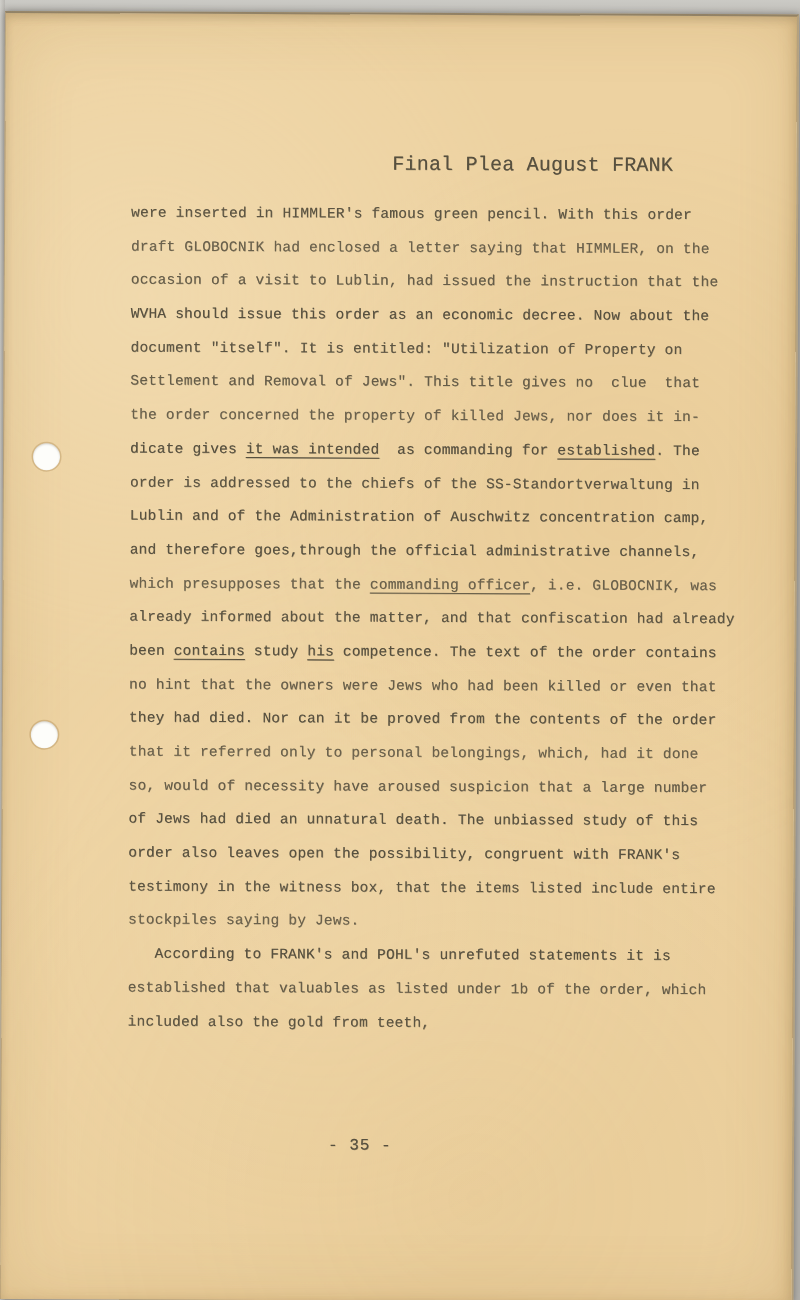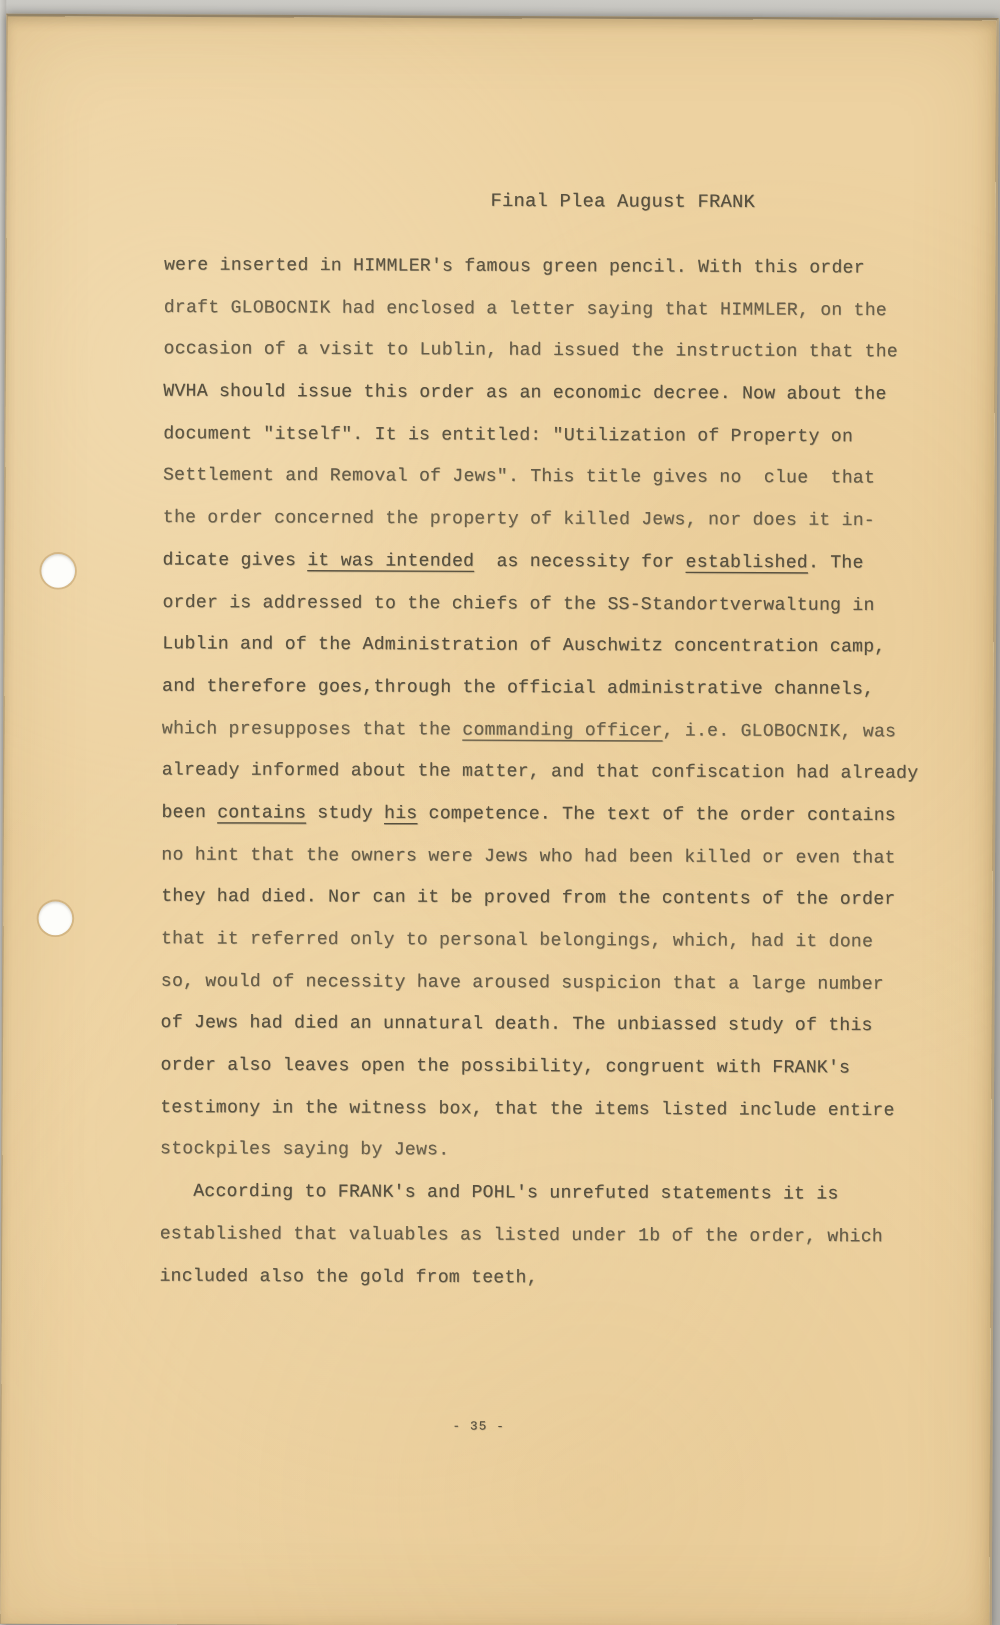--- a/index.html
+++ b/index.html
@@ -40,21 +40,21 @@
     border-right: 2px solid rgba(96,86,70,0.40);
   }
   .typed {
     color: #57503f;
     text-shadow: 0.4px 0.4px 0.6px rgba(87,80,63,0.55);
   }
   .doc-header {
     position: absolute;
     left: 387px;
     top: 138px;
-    font-size: 15px;
+    font-size: 20px;
     letter-spacing: 0.2px;
     white-space: pre;
   }
   .lines {
     position: absolute;
     left: 126px;
     top: 183px;
     width: 600px;
   }
   .line {
@@ -69,23 +69,23 @@
   .line:nth-child(4n+1) { opacity: 0.96; }
   .line:nth-child(5n+2) { opacity: 0.87; }
   .u {
     text-decoration: underline;
     text-underline-offset: 3.5px;
     text-decoration-thickness: 1px;
     font-family: Liberation Mono, monospace;
   }
   .page-number {
     position: absolute;
-    left: 361px;
+    left: 327px;
     top: 1122px;
-    font-size: 10px;
+    font-size: 16px;
     letter-spacing: 1px;
     white-space: pre;
   }
   .punch-hole {
     position: absolute;
     width: 27px;
     height: 27px;
     border-radius: 50%;
     background: #fdfdfa;
     box-shadow:
@@ -114,21 +114,21 @@
   <div class="doc-header typed">Final Plea August FRANK</div>
 
   <div class="lines typed">
       <div class="line"><span>were inserted in HIMMLER's famous green pencil. With this order</span></div>
       <div class="line"><span>draft GLOBOCNIK had enclosed a letter saying that HIMMLER, on the</span></div>
       <div class="line"><span>occasion of a visit to Lublin, had issued the instruction that the</span></div>
       <div class="line"><span>WVHA should issue this order as an economic decree. Now about the</span></div>
       <div class="line"><span>document "itself". It is entitled: "Utilization of Property on</span></div>
       <div class="line"><span>Settlement and Removal of Jews". This title gives no  clue  that</span></div>
       <div class="line"><span>the order concerned the property of killed Jews, nor does it in-</span></div>
-      <div class="line"><span>dicate gives </span><span class="u">it was intended</span><span>  as necessity for </span><span class="u">established</span><span>. The</span></div>
+      <div class="line"><span>dicate gives </span><span class="u">it was intended</span><span>  as commanding for </span><span class="u">established</span><span>. The</span></div>
       <div class="line"><span>order is addressed to the chiefs of the SS-Standortverwaltung in</span></div>
       <div class="line"><span>Lublin and of the Administration of Auschwitz concentration camp,</span></div>
       <div class="line"><span>and therefore goes,through the official administrative channels,</span></div>
       <div class="line"><span>which presupposes that the </span><span class="u">commanding officer</span><span>, i.e. GLOBOCNIK, was</span></div>
       <div class="line"><span>already informed about the matter, and that confiscation had already</span></div>
       <div class="line"><span>been </span><span class="u">contains</span><span> study </span><span class="u">his</span><span> competence. The text of the order contains</span></div>
       <div class="line"><span>no hint that the owners were Jews who had been killed or even that</span></div>
       <div class="line"><span>they had died. Nor can it be proved from the contents of the order</span></div>
       <div class="line"><span>that it referred only to personal belongings, which, had it done</span></div>
       <div class="line"><span>so, would of necessity have aroused suspicion that a large number</span></div>

